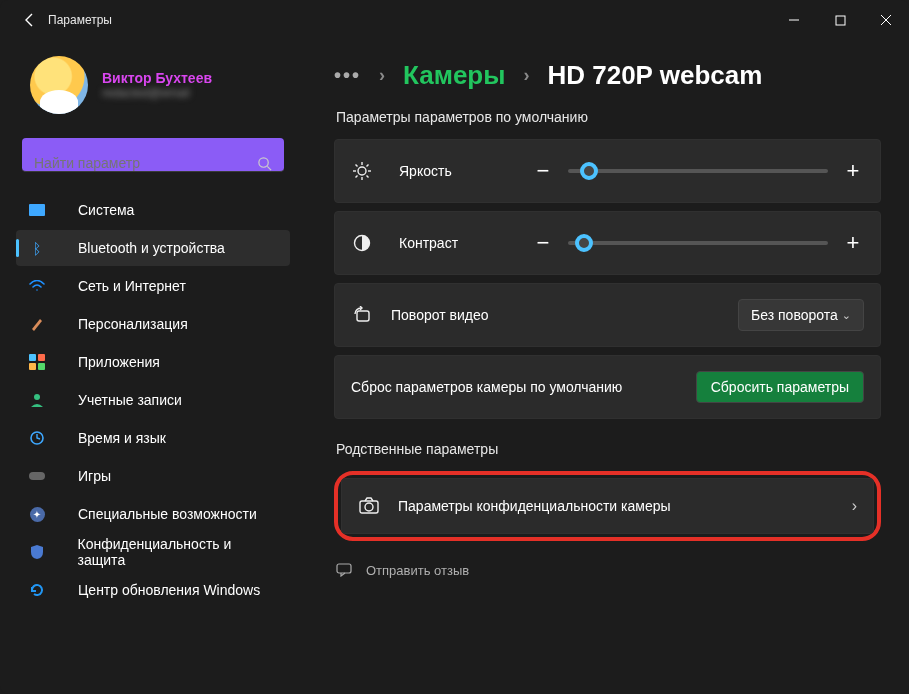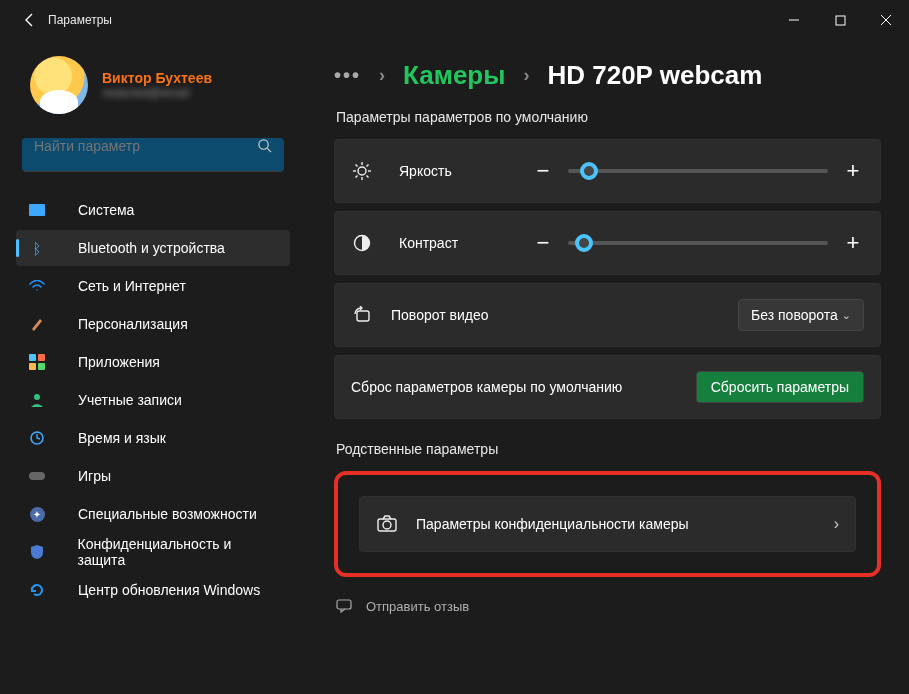--- a/index.html
+++ b/index.html
@@ -9,23 +9,23 @@
   .back-btn { width: 28px; height: 28px; display: flex; align-items: center; justify-content: center; color: #fff; }
   .title-txt { margin-left: 4px; font-size: 12px; color: #e8e8e8; }
   .win-controls { margin-left: auto; display: flex; height: 40px; }
   .win-ctrl { width: 46px; height: 40px; display: flex; align-items: center; justify-content: center; color: #fff; }
   .content-row { flex: 1; display: flex; overflow: hidden; }
   .sidebar { width: 300px; padding: 10px 10px 10px 16px; display: flex; flex-direction: column; }
   .user-row { display: flex; align-items: center; gap: 14px; padding: 6px 6px 18px 14px; }
   .avatar { width: 58px; height: 58px; border-radius: 50%; background: radial-gradient(circle at 40% 35%, #ffe27a 0 35%, #ffc94d 38% 60%, #7fb6e6 62% 100%); position: relative; overflow: hidden; }
   .avatar::after { content:""; position:absolute; bottom:0; left:10px; width:38px; height:24px; background:#fff; border-radius:50% 50% 0 0; }
   .user-meta { display:flex; flex-direction:column; }
-  .user-name { font-size: 14px; font-weight: 600; color: #f97316; }
+  .user-name { font-size: 14px; font-weight: 600; color: #d946ef; }
   .user-email { font-size: 12px; color: #8a8a8a; filter: blur(3px); user-select:none; }
-  .search-box { margin: 6px 6px 16px 6px; height: 34px; background: #0c4a6e; border-radius: 4px; display:flex; align-items:flex-start; padding: 0 12px; border-bottom:1px solid #3a3a3a; }
+  .search-box { margin: 6px 6px 16px 6px; height: 34px; background: #8b5cf6; border-radius: 4px; display:flex; align-items:flex-end; padding: 0 12px; border-bottom:1px solid #3a3a3a; }
   .search-box input { flex:1; background: transparent; border:none; outline:none; color:#fff; font-size:14px; }
   .search-box .sicon { color:#ccc; margin-left:8px; }
   .nav { display:flex; flex-direction:column; gap:2px; margin-top:4px; }
   .nav-item { height: 36px; display:flex; align-items:center; gap:32px; padding: 0 12px; border-radius:4px; font-size:14px; color:#fff; }
   .nav-item .nicon { width:18px; height:18px; display:flex; align-items:center; justify-content:center; }
   .nav-item.active { background:#2d2d2d; position:relative; }
   .nav-item.active::before { content:""; position:absolute; left:0; top:9px; bottom:9px; width:3px; background:#4cc2ff; border-radius:2px; }
   .main { flex:1; padding: 20px 28px 0 34px; overflow:auto; }
   .breadcrumb { display:flex; align-items:center; gap:18px; font-size:26px; font-weight:600; margin-bottom:18px; }
   .breadcrumb .dots { color:#aaa; font-size:20px; letter-spacing:2px; }
@@ -37,21 +37,21 @@
   .card .clabel { font-size:14px; color:#fff; }
   .slider-card { gap:8px; }
   .slider-card .controls { margin-left:auto; display:flex; align-items:center; gap:14px; }
   .slider-track { width:260px; height:4px; background:#555; border-radius:2px; position:relative; }
   .slider-thumb { position:absolute; top:50%; transform:translate(-50%,-50%); width:18px; height:18px; border-radius:50%; background:#454545; border:4px solid #4cc2ff; box-sizing:border-box; }
   .pm-btn { font-size:22px; color:#fff; width:22px; height:22px; display:flex; align-items:center; justify-content:center; }
   .dropdown { margin-left:auto; background:#373737; border:1px solid #444; border-radius:4px; padding:7px 12px; display:flex; align-items:center; gap:4px; font-size:14px; }
   .dropdown .chev { font-size:11px; color:#ccc; }
   .reset-card .clabel { font-size:14px; }
   .reset-card .btn { margin-left:auto; background:#15803d; border:1px solid #444; border-radius:4px; padding:7px 14px; font-size:14px; }
-  .highlight-wrap { border:4px solid #e53027; border-radius:12px; padding:21px; margin-bottom:14px; }
+  .highlight-wrap { border:4px solid #e53027; border-radius:19px; padding:3px; margin-bottom:14px; }
   .highlight-wrap .card { margin:0; min-height:56px; }
   .card .chev-right { margin-left:auto; color:#ccc; font-size:16px; }
   .help-links { margin-top:6px; padding-left:2px; }
   .help-link { display:flex; align-items:center; gap:14px; font-size:13px; color:#8a8a8a; height:30px; }
   .help-link a { color:#b0b0b0; text-decoration:none; }
   svg { display:block; }
   
   .ic-monitor { width:16px; height:12px; background:#3ea8ff; border-radius:1px; position:relative; }
   .ic-bt { color:#3ea8ff; font-size:15px; }
   .ic-apps { display:grid; grid-template-columns:7px 7px; grid-template-rows:7px 7px; gap:2px; }

